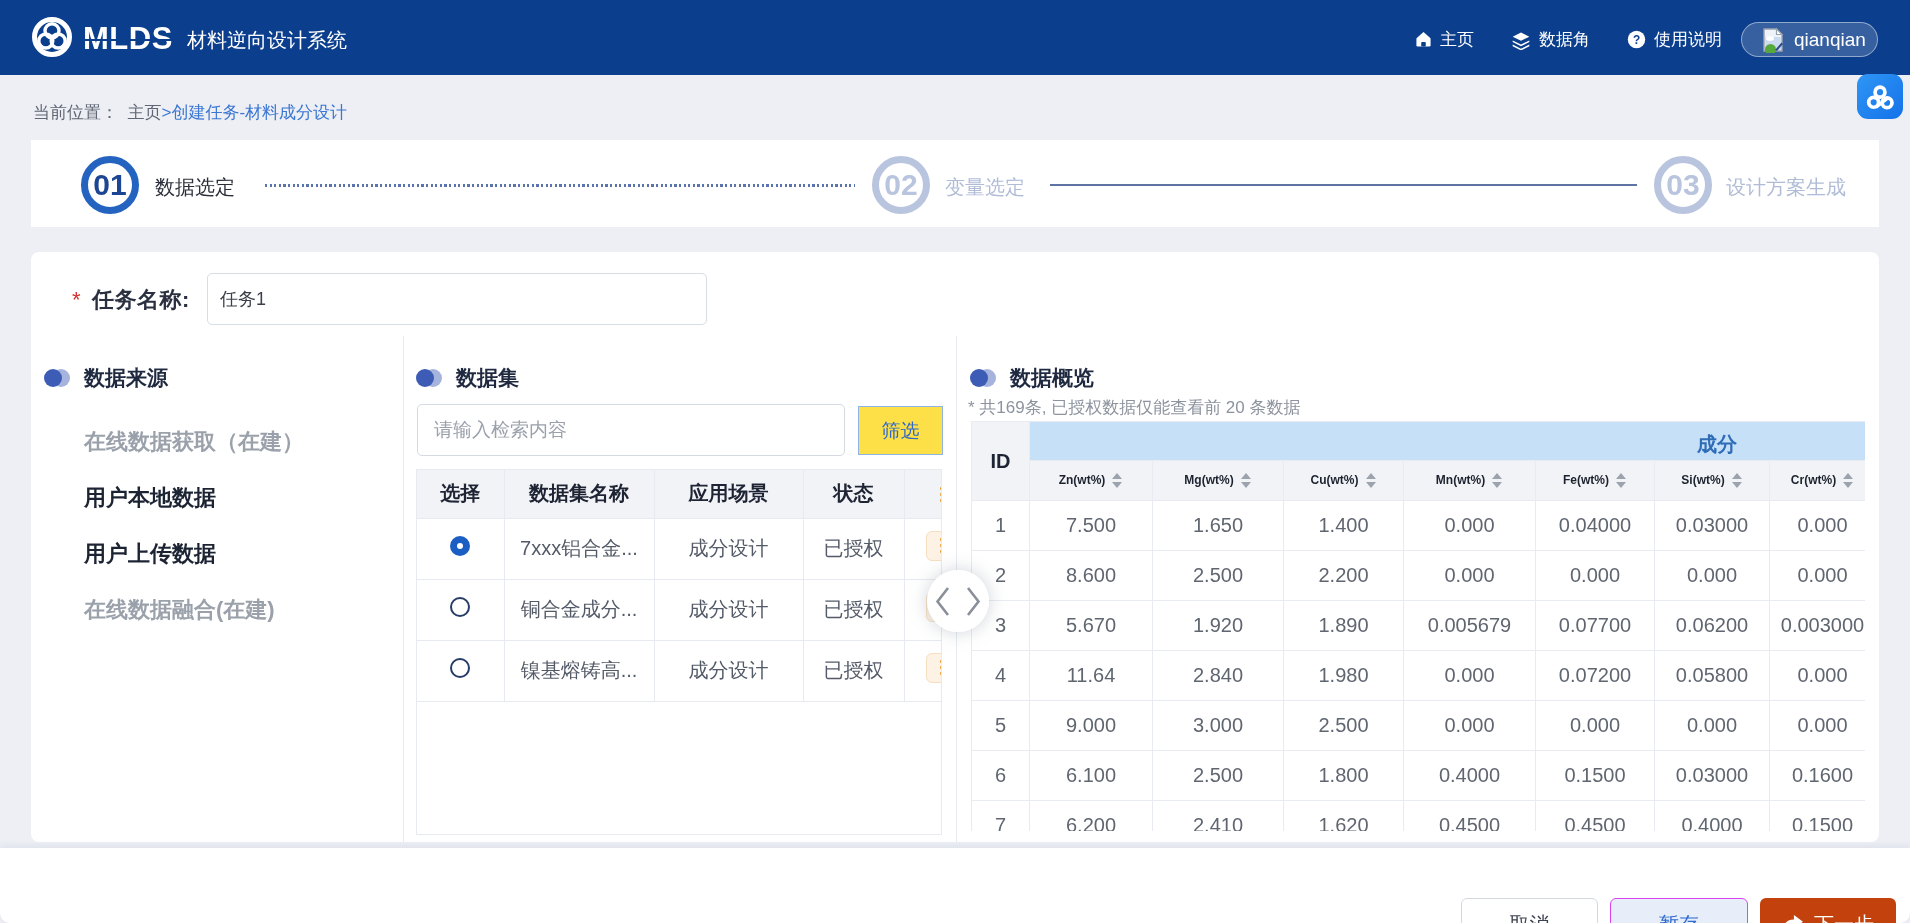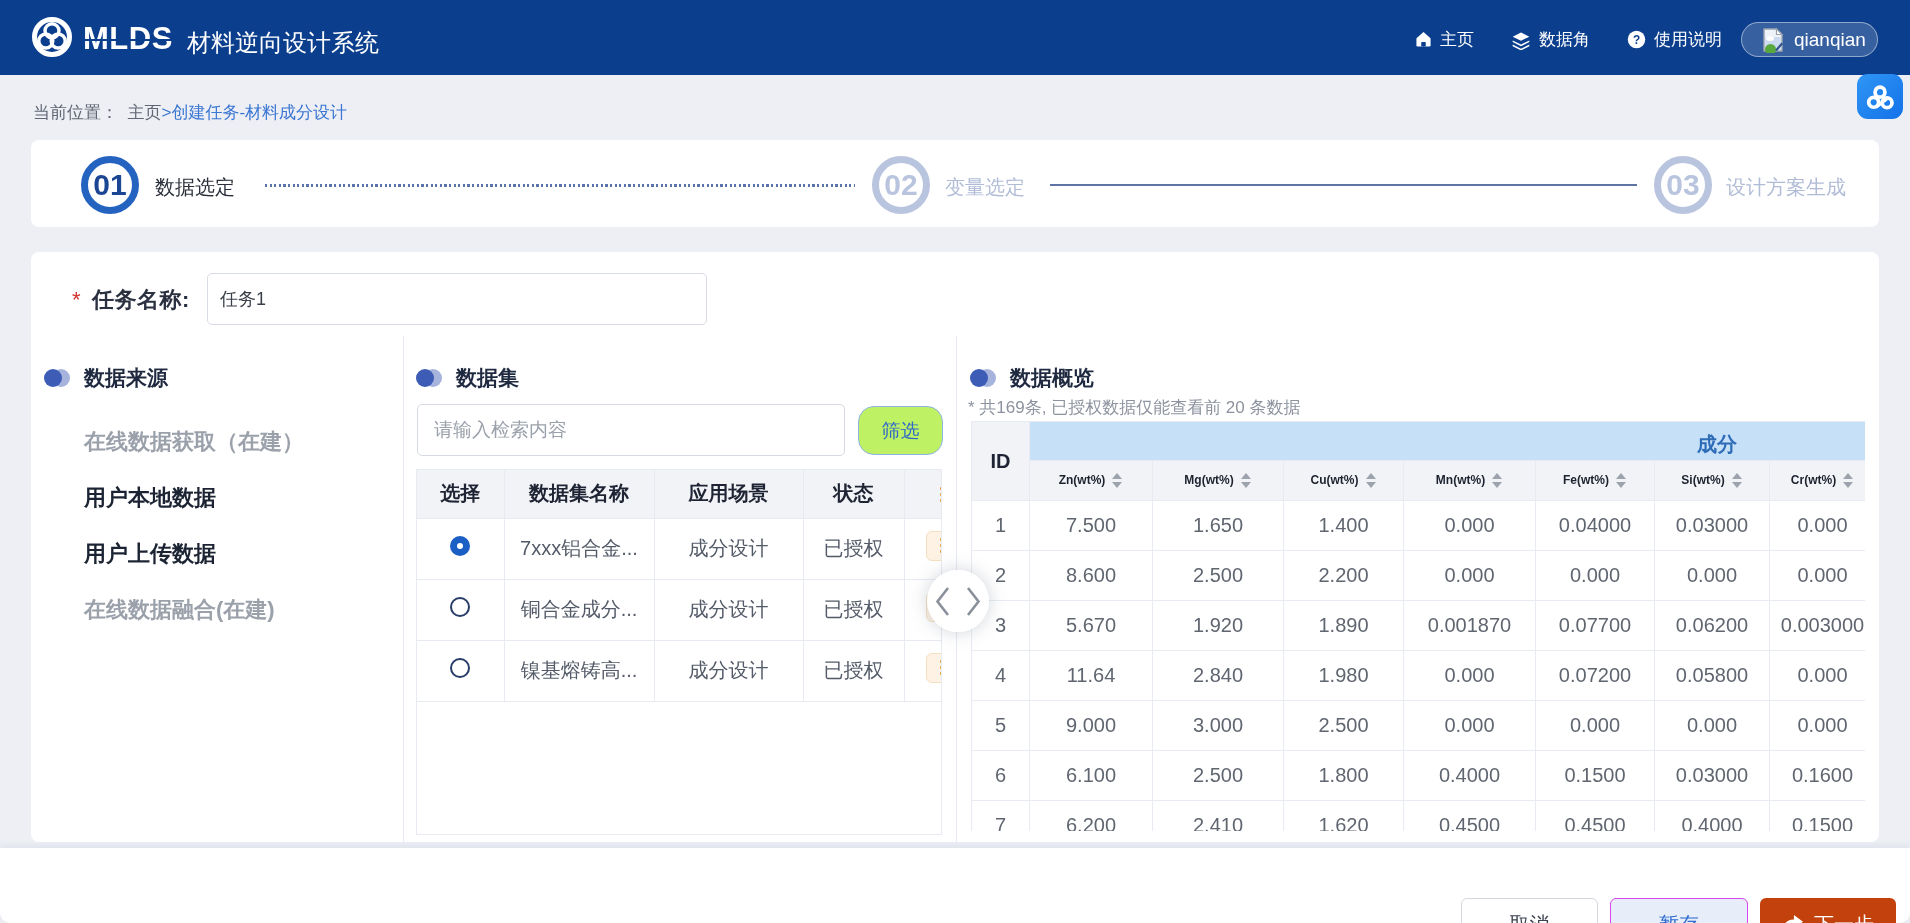--- a/index.html
+++ b/index.html
@@ -3,35 +3,35 @@
 <meta charset="utf-8">
 <style>
   * { margin:0; padding:0; box-sizing:border-box; }
   html,body { width:1910px; height:923px; overflow:hidden; }
   body { font-family:"Liberation Sans", sans-serif; background:#edeff5; position:relative; }
   .abs { position:absolute; }
 
   
   .navbar { position:absolute; left:0; top:0; width:1910px; height:75px; background:#0b3e8c; }
   .mlds { position:absolute; left:83px; top:21px; color:#fff; font-size:31px; font-weight:bold; letter-spacing:0.5px; }
-  .subtitle { position:absolute; left:187px; top:27px; color:#fff; font-size:24px; letter-spacing:0; }
+  .subtitle { position:absolute; left:187px; top:27px; color:#fff; font-size:20px; letter-spacing:0; }
   .navitem { position:absolute; top:2px; height:75px; display:flex; align-items:center; gap:8px; color:#fff; font-size:17px; }
   .userpill { position:absolute; left:1741px; top:22px; width:137px; height:35px; background:rgba(255,255,255,0.18); border:1px solid rgba(255,255,255,0.45); border-radius:18px; display:flex; align-items:center; }
   .avatar { width:24px; height:26px; margin-left:19px; position:relative; }
   .uname { color:#fff; font-size:19px; margin-left:9px; }
 
   
   .floatbtn { position:absolute; left:1857px; top:74px; width:46px; height:45px; background:linear-gradient(135deg,#2f96f5,#1472e9); border-radius:11px; display:flex; align-items:center; justify-content:center; }
 
   
   .crumb { position:absolute; left:33px; top:101px; font-size:17px; color:#606673; }
   .crumb a { color:#3a76d2; text-decoration:none; }
 
   
-  .card1 { position:absolute; left:31px; top:140px; width:1848px; height:87px; background:#fff; border-radius:8px; }
+  .card1 { position:absolute; left:31px; top:140px; width:1848px; height:87px; background:#fff; border-radius:0; }
   .stepc { position:absolute; width:58px; height:58px; border-radius:50%; background:#fff; display:flex; align-items:center; justify-content:center; font-weight:bold; font-size:30px; }
   .stepc.active { border:7px solid #2563c0; color:#1c4693; }
   .stepc.todo { border:7px solid #b9c4de; color:#b9c4de; }
   .steplabel { position:absolute; font-size:20px; }
   .dotline { position:absolute; top:44px; height:2.5px; background:repeating-linear-gradient(90deg,#5b74ad 0 2.3px,transparent 2.3px 4.6px); }
   .solidline { position:absolute; top:44px; height:2px; background:#5f73a5; }
 
   
   .card2 { position:absolute; left:31px; top:252px; width:1848px; height:590px; background:#fff; border-radius:8px; }
   .req { color:#d43030; font-size:22px; margin-right:7px; }
@@ -48,21 +48,21 @@
 
   
   .lmenu { position:absolute; left:33px; top:162px; width:271px; }
   .lmi { height:56px; display:flex; align-items:center; padding-left:20px; font-size:22px; font-weight:bold; border-radius:8px; }
   .lmi.dis { color:#9ba1ab; }
   .lmi.on { background:#e9f1fe; color:#4e86e0; }
   .lmi.nor { color:#1c2433; }
 
   
   .search { position:absolute; left:386px; top:152px; width:428px; height:52px; border:1px solid #d5d9e2; border-radius:5px; font-size:19px; color:#9ba1ab; display:flex; align-items:center; padding-left:16px; background:#fff; }
-  .filterbtn { position:absolute; left:827px; top:154px; width:85px; height:49px; background:#bef264; border:1px solid #8fb3e3; border-radius:16px; color:#3068c9; font-size:19px; display:flex; align-items:center; justify-content:center; }
+  .filterbtn { position:absolute; left:827px; top:154px; width:85px; height:49px; background:#fde047; border:1px solid #8fb3e3; border-radius:0; color:#3068c9; font-size:19px; display:flex; align-items:center; justify-content:center; }
 
   .midtblwrap { position:absolute; left:385px; top:217px; width:526px; height:366px; border:1px solid #e7eaf1; overflow:hidden; }
   table.mid { border-collapse:collapse; table-layout:fixed; width:620px; }
   table.mid th { background:#f2f3f7; font-size:20px; font-weight:bold; color:#1e2433; height:48px; border:1px solid #e7eaf1; }
   table.mid td { height:61px; border:1px solid #e7eaf1; text-align:center; font-size:20px; color:#545b68; background:#fff; }
   table.mid tr > *:first-child { border-left:none; }
   table.mid tr > * { border-top:none; }
   .auth { color:#3370cf; }
   .radio { display:inline-block; width:20px; height:20px; border-radius:50%; }
   .radio.sel { background:#1b5ec4; position:relative; }
@@ -296,21 +296,21 @@
             <td>0.000</td>
             <td>0.000</td>
             <td>0.000</td>
             <td>0.000</td>
           </tr>
       <tr>
             <td>3</td>
             <td>5.670</td>
             <td>1.920</td>
             <td>1.890</td>
-            <td>0.001870</td>
+            <td>0.005679</td>
             <td>0.07700</td>
             <td>0.06200</td>
             <td>0.003000</td>
           </tr>
       <tr>
             <td>4</td>
             <td>11.64</td>
             <td>2.840</td>
             <td>1.980</td>
             <td>0.000</td>

